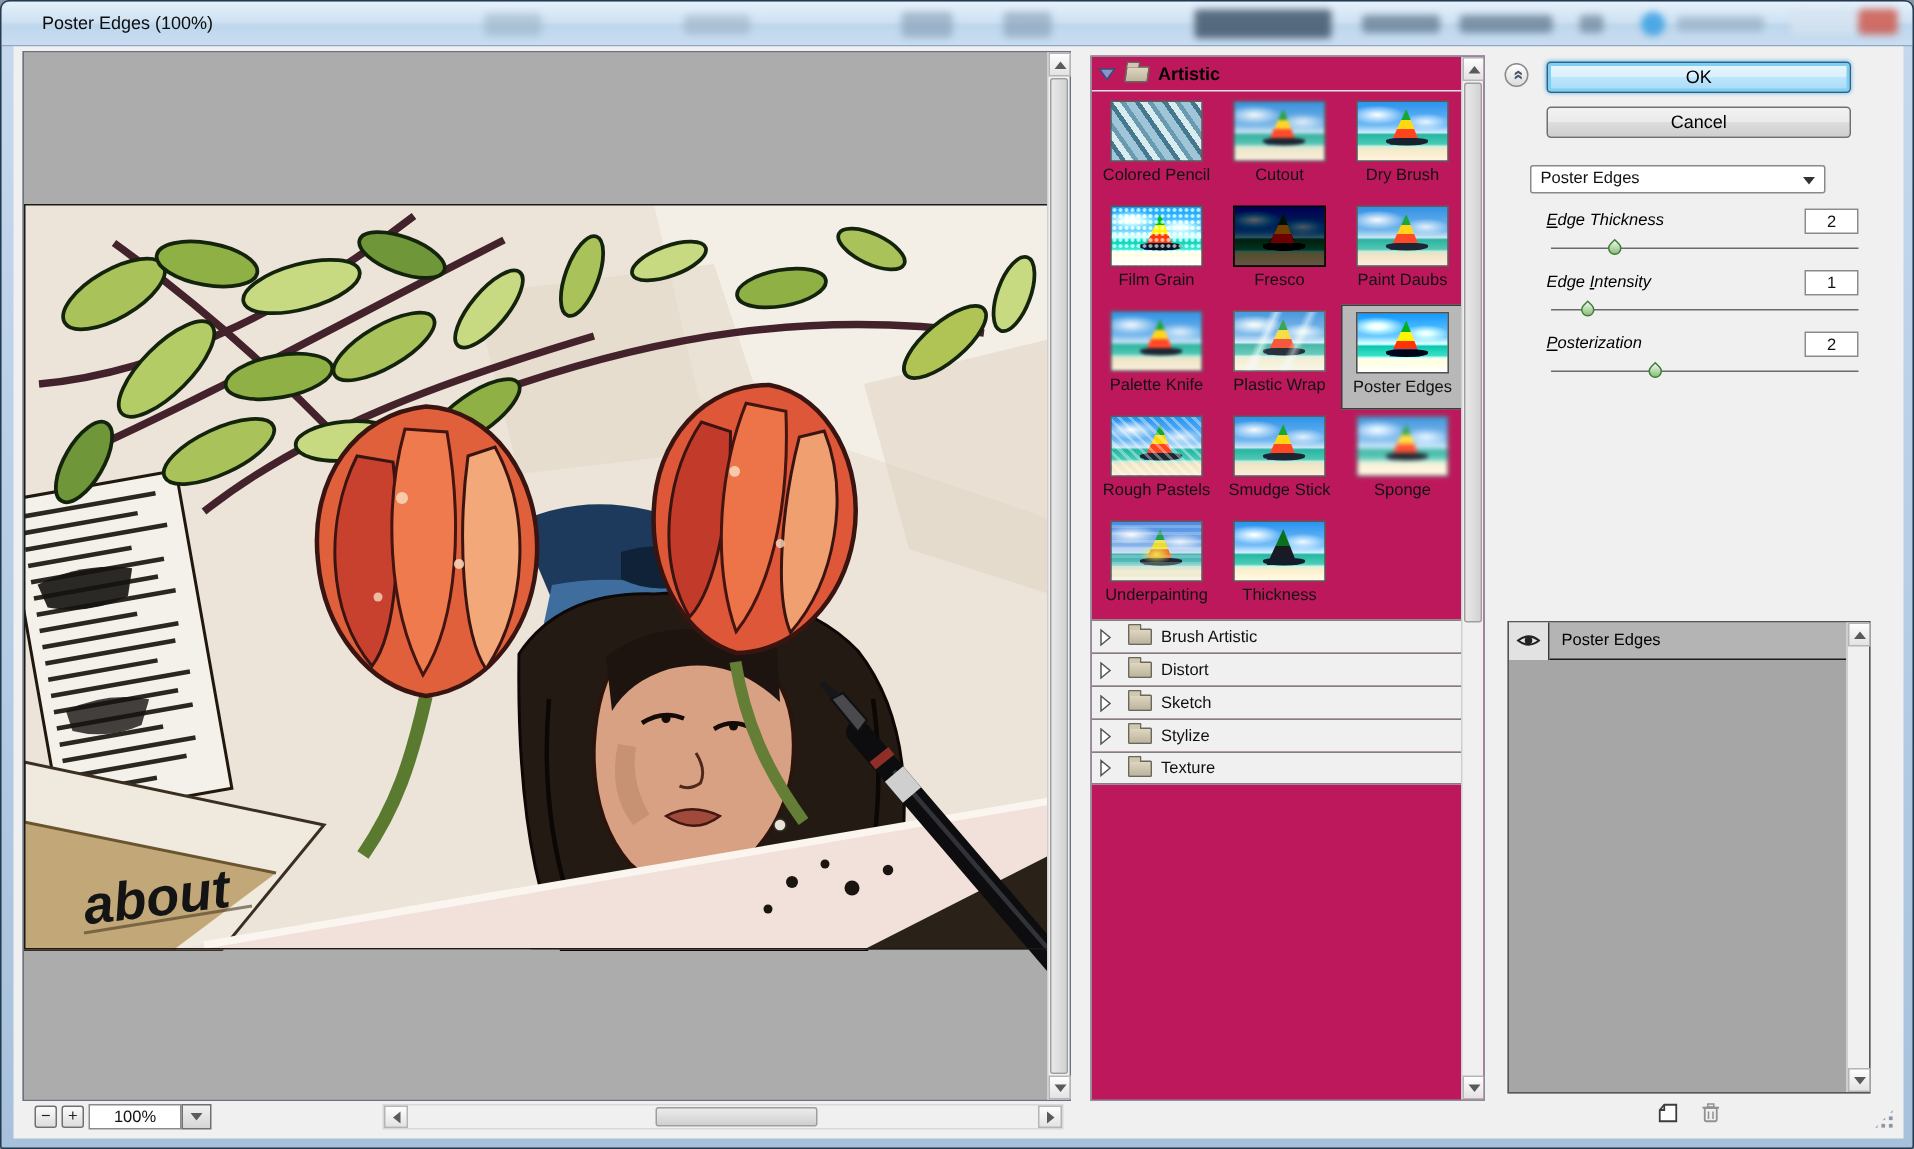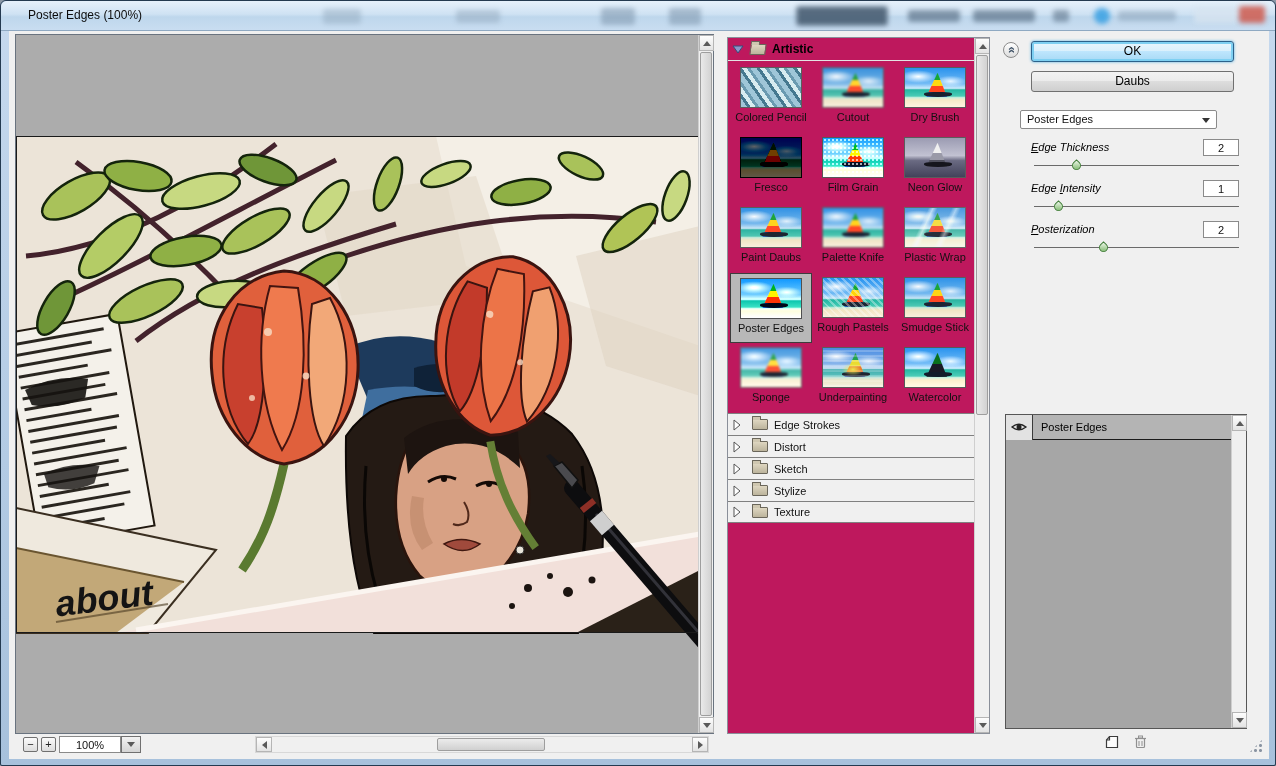--- a/index.html
+++ b/index.html
@@ -330,39 +330,32 @@
             <div class="flabel">Cutout</div>
           </div>
         <div class="fcell">
             <div class="thumb t-dry">
               <div class="sail"></div>
               <div class="hull"></div>
             </div>
             <div class="flabel">Dry Brush</div>
           </div>
         <div class="fcell">
+            <div class="thumb t-film">
+              <div class="sail"></div>
+              <div class="hull"></div>
+            </div>
+            <div class="flabel">Film Grain</div>
+          </div>
+        <div class="fcell">
             <div class="thumb t-fresco">
               <div class="sail"></div>
               <div class="hull"></div>
             </div>
             <div class="flabel">Fresco</div>
-          </div>
-        <div class="fcell">
-            <div class="thumb t-film">
-              <div class="sail"></div>
-              <div class="hull"></div>
-            </div>
-            <div class="flabel">Film Grain</div>
-          </div>
-        <div class="fcell">
-            <div class="thumb t-neon">
-              <div class="sail"></div>
-              <div class="hull"></div>
-            </div>
-            <div class="flabel">Neon Glow</div>
           </div>
         <div class="fcell">
             <div class="thumb t-daub">
               <div class="sail"></div>
               <div class="hull"></div>
             </div>
             <div class="flabel">Paint Daubs</div>
           </div>
         <div class="fcell">
             <div class="thumb t-knife">
@@ -411,31 +404,31 @@
               <div class="sail"></div>
               <div class="hull"></div>
             </div>
             <div class="flabel">Underpainting</div>
           </div>
         <div class="fcell">
             <div class="thumb t-water">
               <div class="sail"></div>
               <div class="hull"></div>
             </div>
-            <div class="flabel">Watercolor</div>
+            <div class="flabel">Thickness</div>
           </div>
       </div>
 
       <div class="cats">
         <div class="cat-row">
           <svg class="tri-svg" width="10" height="12">
               <polygon points="2,1 8,6 2,11" fill="#fff" stroke="#555"></polygon>
             </svg>
           <span class="fold" style="margin-left:10px;"></span>
-          <span class="cat-label">Edge Strokes</span>
+          <span class="cat-label">Brush Artistic</span>
         </div>
         <div class="cat-row">
           <svg class="tri-svg" width="10" height="12">
               <polygon points="2,1 8,6 2,11" fill="#fff" stroke="#555"></polygon>
             </svg>
           <span class="fold" style="margin-left:10px;"></span>
           <span class="cat-label">Distort</span>
         </div>
         <div class="cat-row">
           <svg class="tri-svg" width="10" height="12">
@@ -468,21 +461,21 @@
         <div class="sb-btn bot">
             <div class="tri-dn"></div>
           </div>
       </div>
     </div>
 
     <div class="chev">
         <span>»</span>
       </div>
     <div class="btn btn-ok">OK</div>
-    <div class="btn btn-cancel">Daubs</div>
+    <div class="btn btn-cancel">Cancel</div>
 
     <div class="select">
       <span>Poster Edges</span>
       <span class="arr"></span>
     </div>
 
     <div class="srow" style="top:108px;">
       <div class="slabel"><span></span><span class="accel">E</span><span>dge Thickness</span></div>
       <div class="svalue">2</div>
       <div class="strack">

